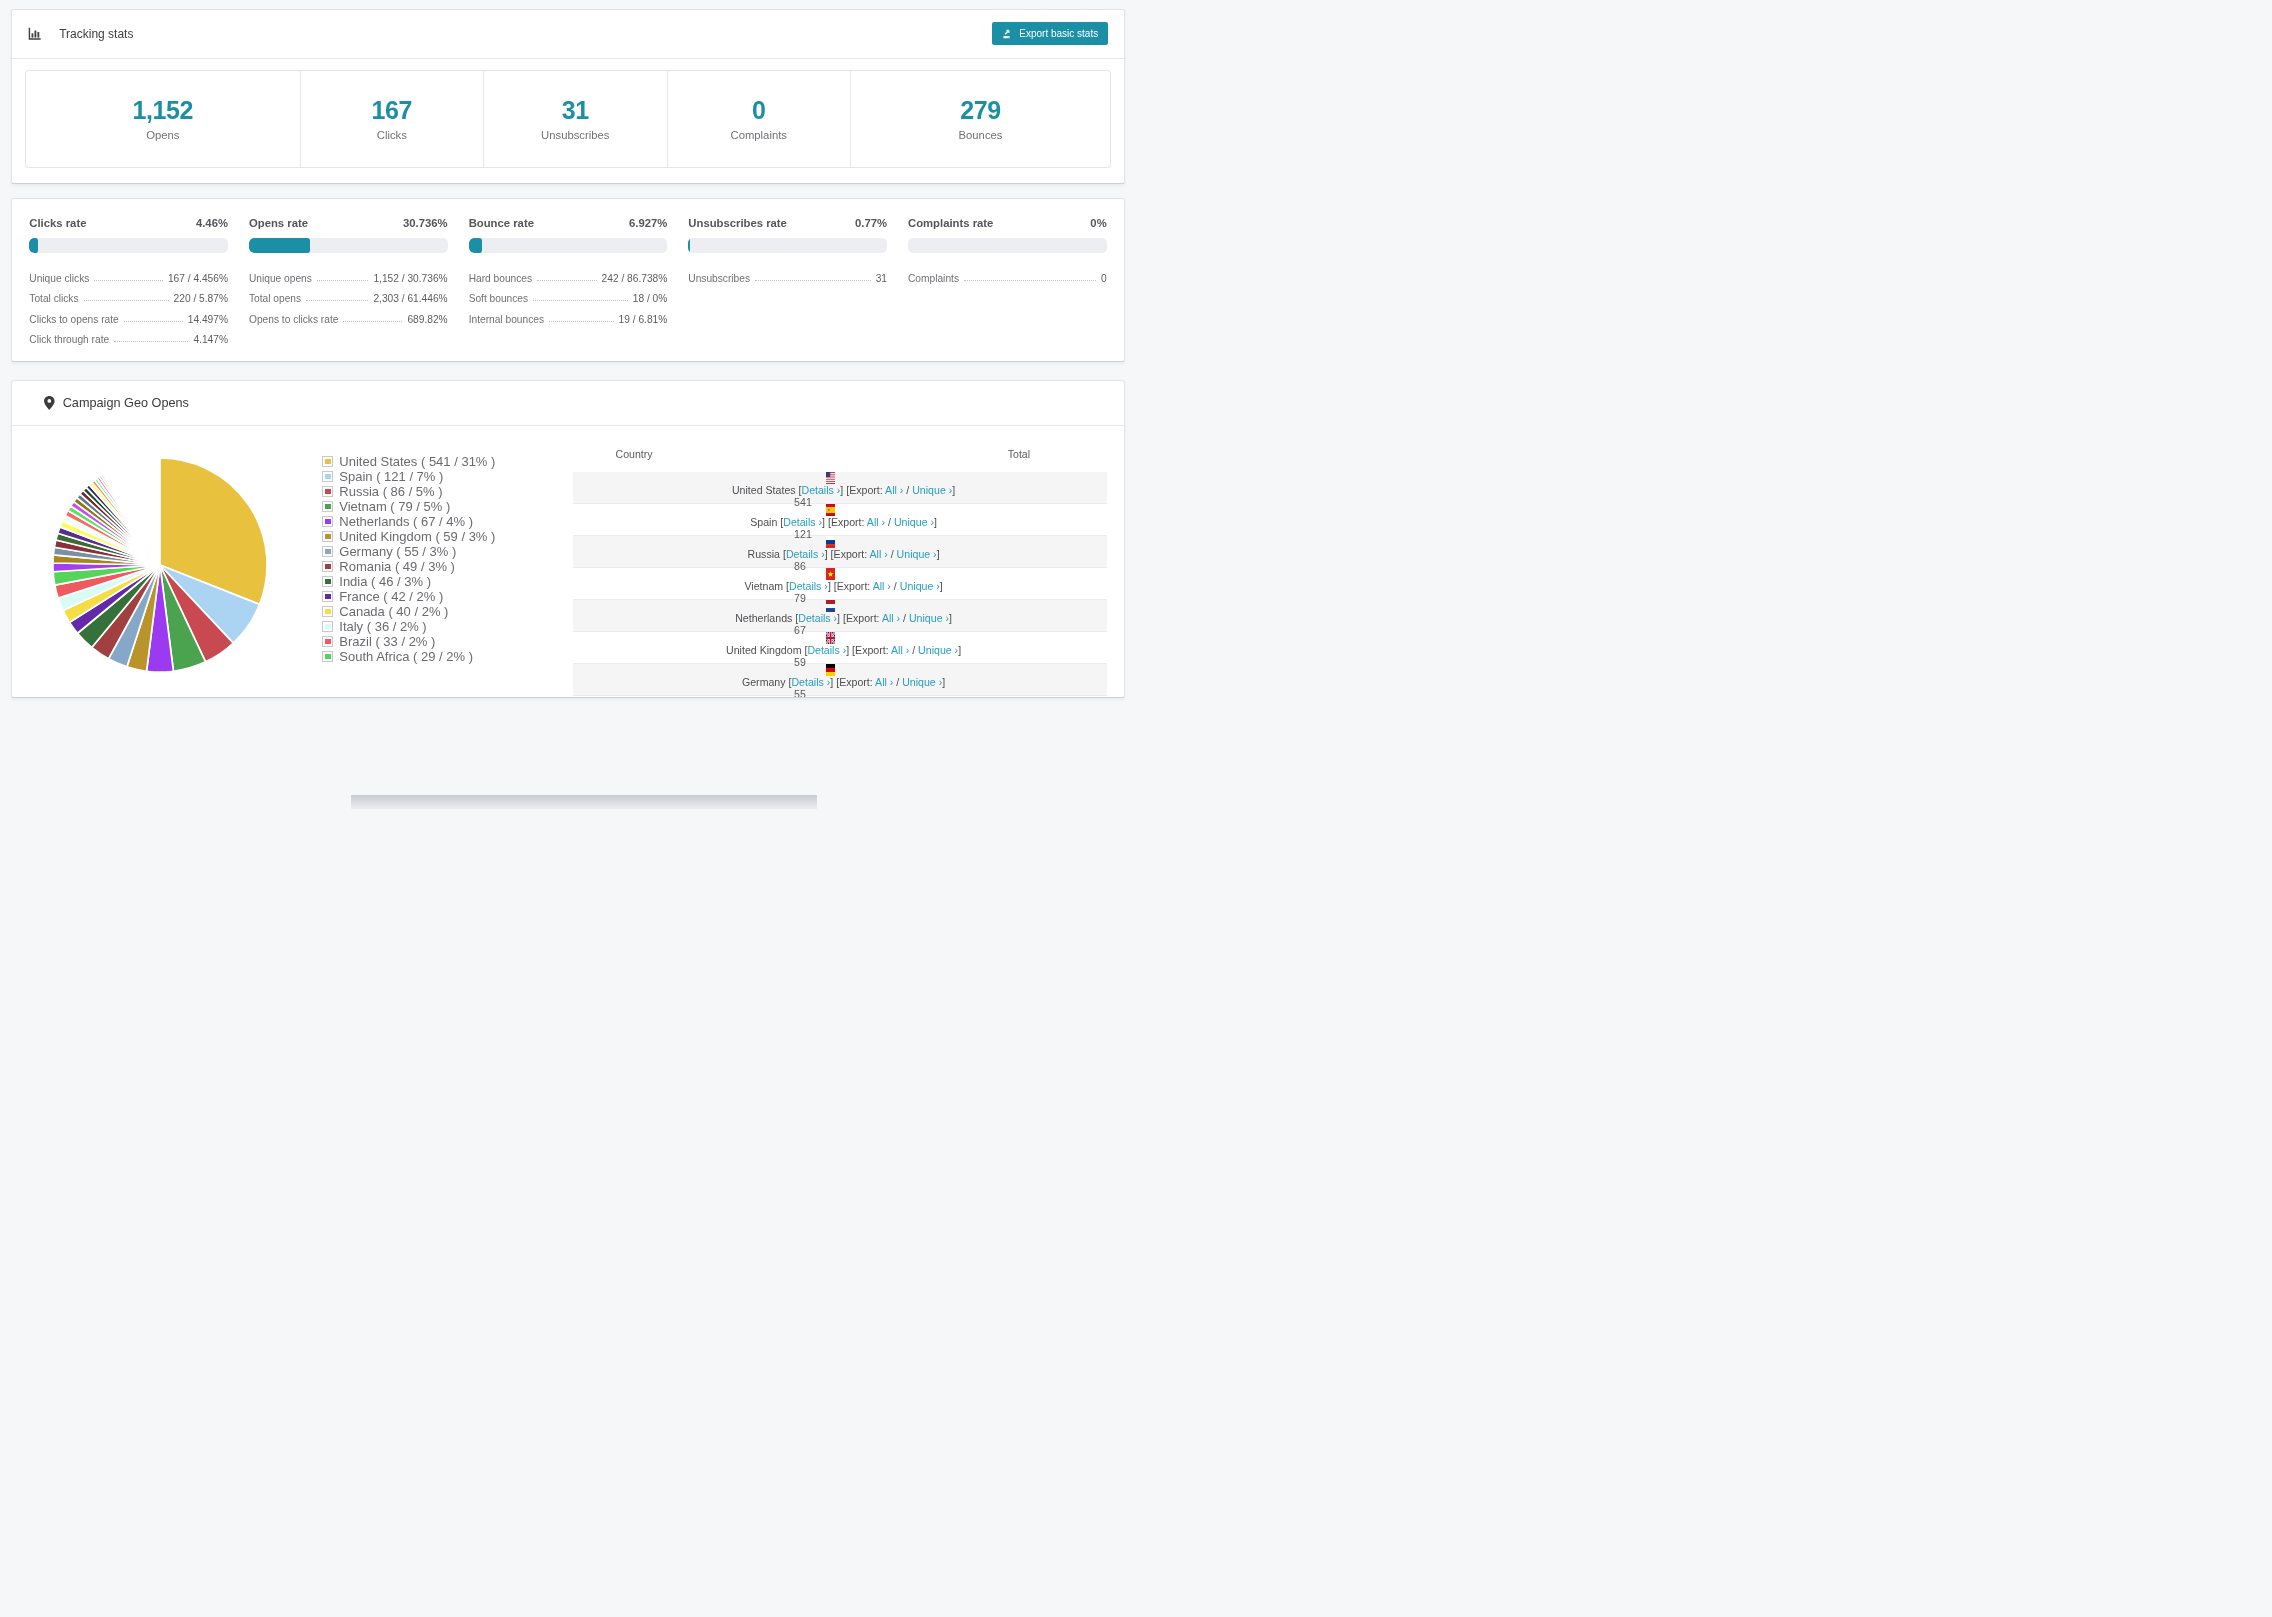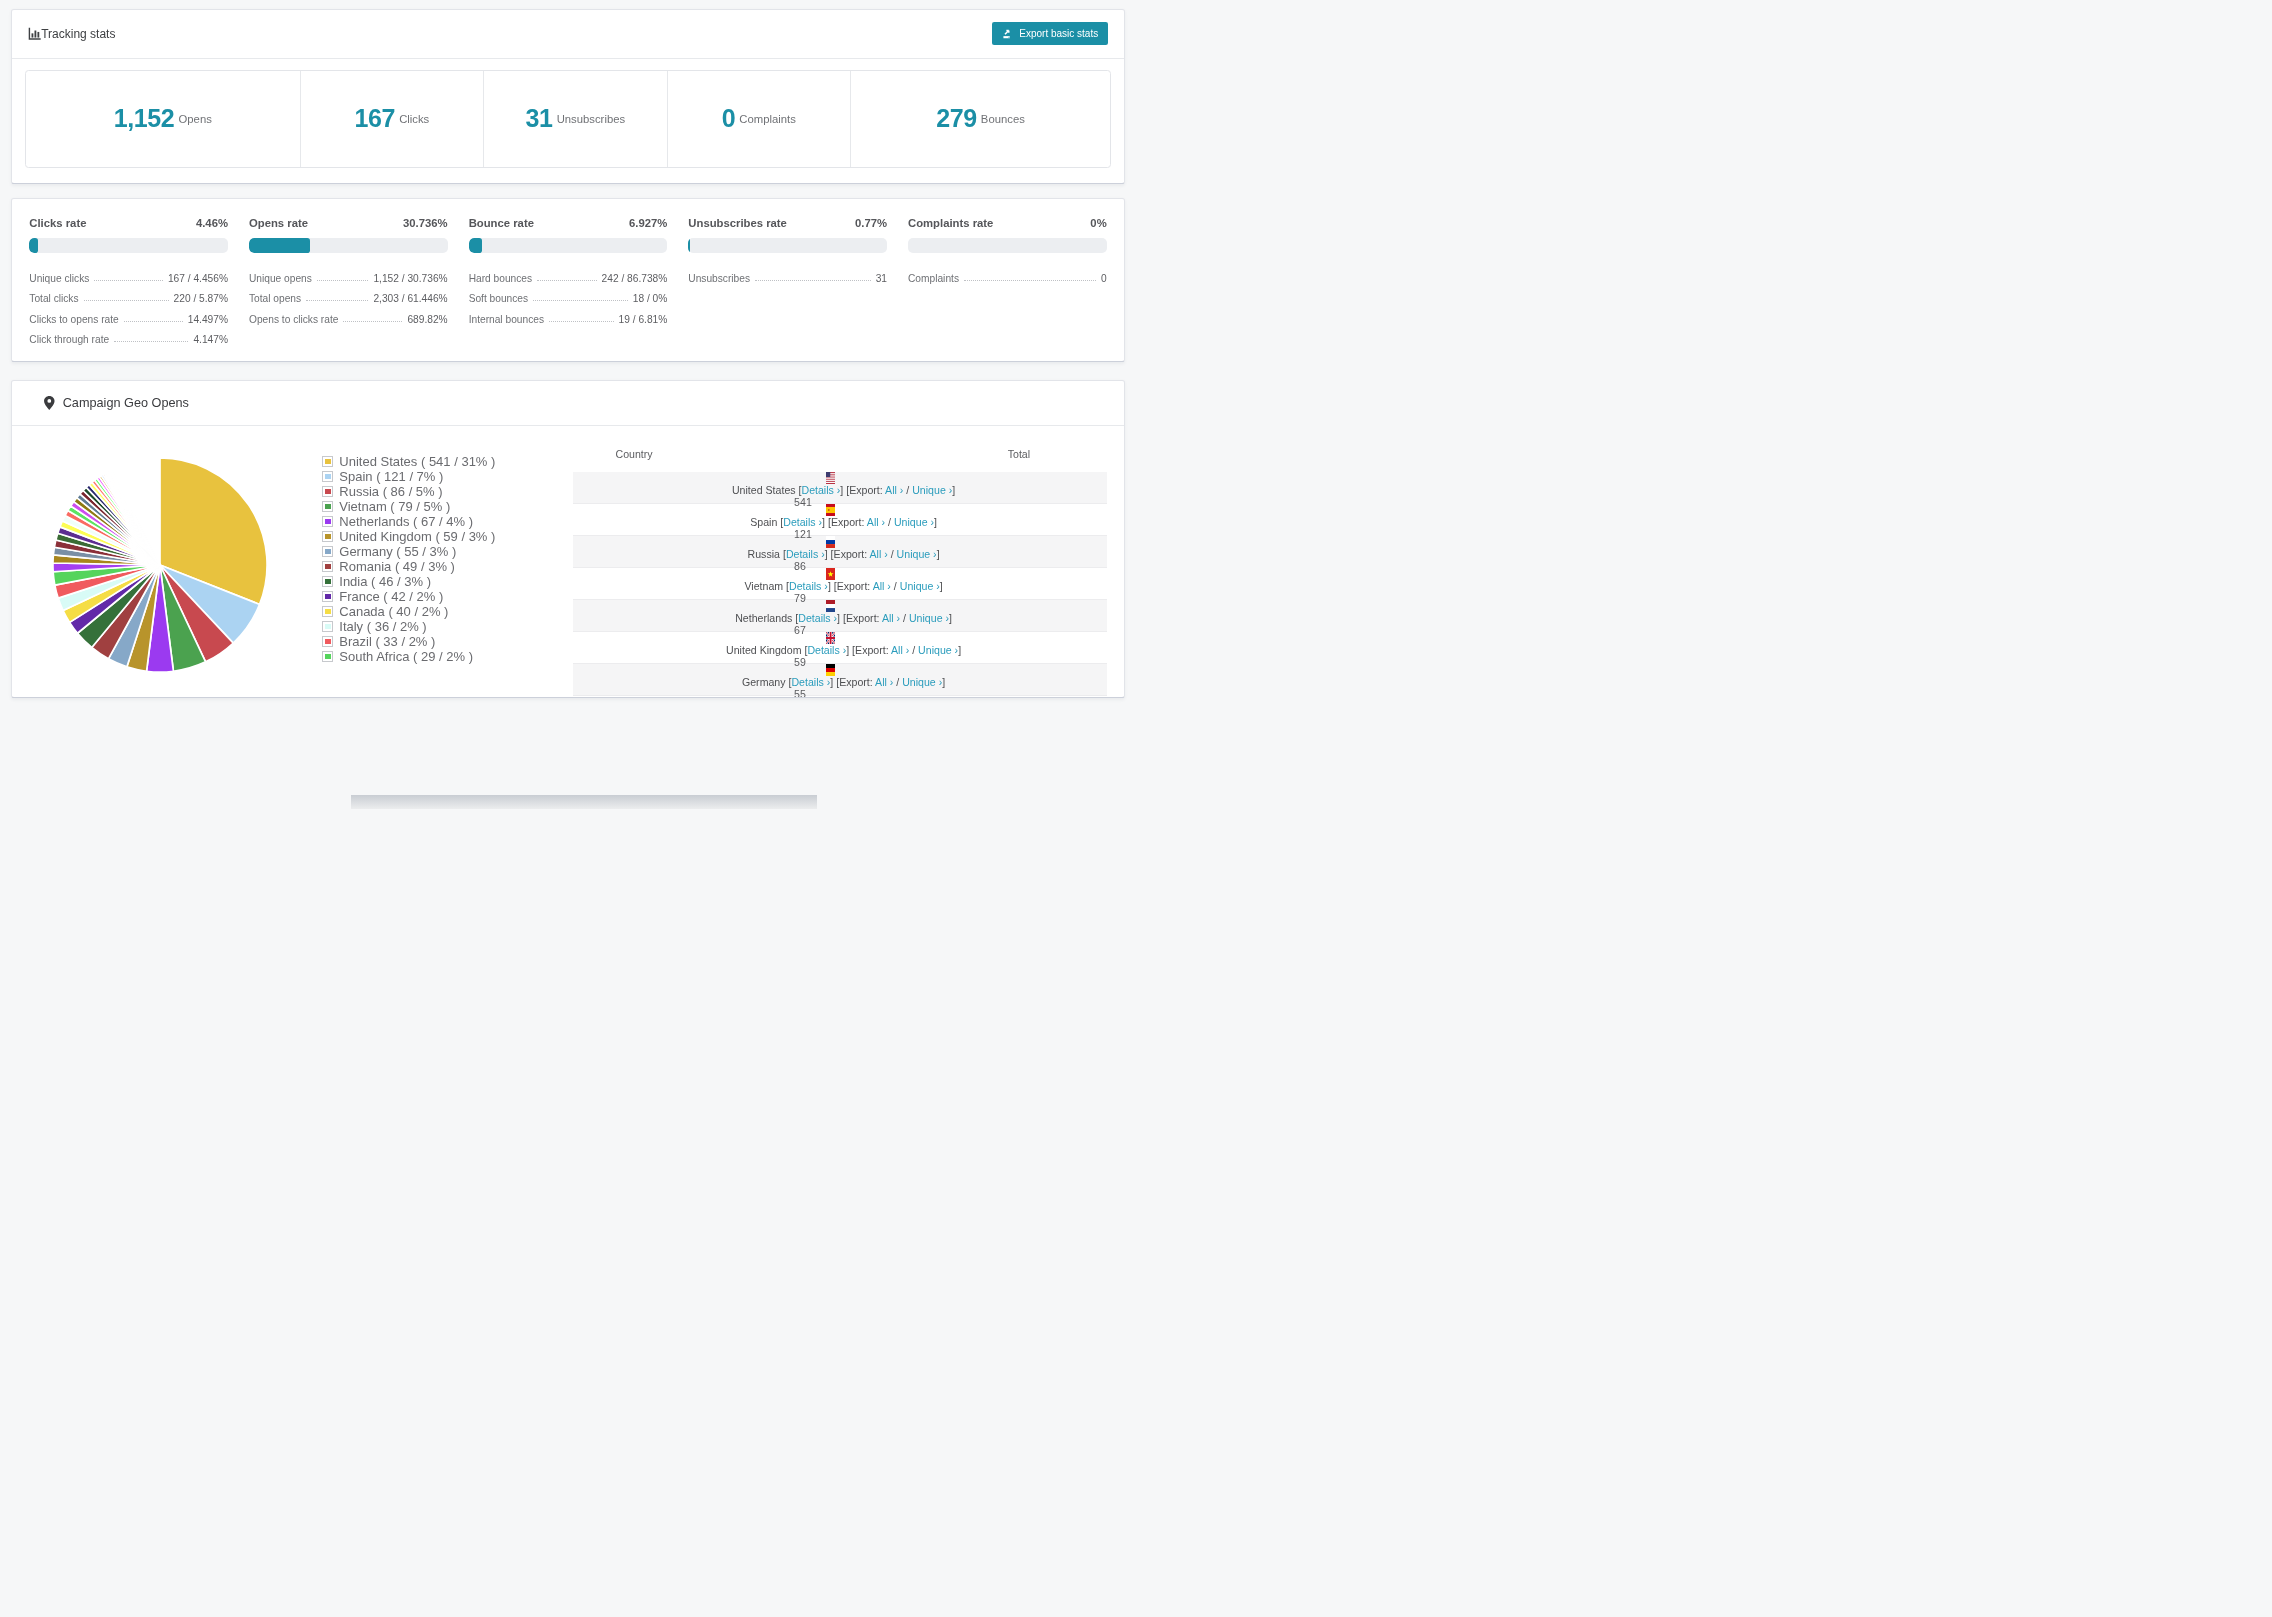--- a/index.html
+++ b/index.html
@@ -17,34 +17,34 @@
     border-bottom-color:#ccd0da;
     border-radius:2.8px;
     box-shadow:0 1.4px 3.5px rgba(40,50,60,.06);
   }
   
   .panel-head {
     display:flex; align-items:center; justify-content:space-between;
     padding:0 15.5px; height:49px;
     border-bottom:0.7px solid #e7e9ec;
   }
-  .panel-title { display:flex; align-items:center; gap:0; font-size:12px; color:#3e4043; }
+  .panel-title { display:flex; align-items:center; gap:18px; font-size:12px; color:#3e4043; }
   .btn-primary {
     display:flex; align-items:center; gap:5.6px;
     background:#1b8fa6; color:#fff; border:none; border-radius:2.1px;
     font-family:"Liberation Sans",sans-serif;
     font-size:10px; padding:5.6px 10px; cursor:pointer;
   }
   .stats-row {
     display:flex; margin:11.3px 12.7px 15.5px 12.7px;
     border:0.7px solid #e3e5e9; border-radius:3.5px; overflow:hidden; background:#fff;
   }
   .stat-cell {
     flex:1 1 0; min-height:96px; border-right:0.7px solid #e6e8eb;
-    display:flex; flex-direction:row; align-items:center; justify-content:center; gap:4.2px;
+    display:flex; flex-direction:column; align-items:center; justify-content:center; gap:4.2px;
   }
   .stat-cell:first-child { flex:1.5 1 0; }
   .stat-cell:last-child { flex:1.42 1 0; border-right:none; }
   .stat-value { font-size:25px; font-weight:700; color:#1b8fa6; letter-spacing:-0.4px; }
   .stat-label { font-size:11.3px; color:#707276; }
   
   .rates-panel { margin-top:13.4px; padding:18.4px 17px 15.5px 17px; }
   .rates-grid { display:grid; grid-template-columns:1fr 1fr 1fr 1fr 1fr; column-gap:21px; row-gap:24px;gap:21px; }
   .rate-head { display:flex; justify-content:space-between; align-items:baseline; margin-bottom:9.2px; }
   .rate-title, .rate-value { font-size:11.3px; font-weight:700; color:#55565a; }

